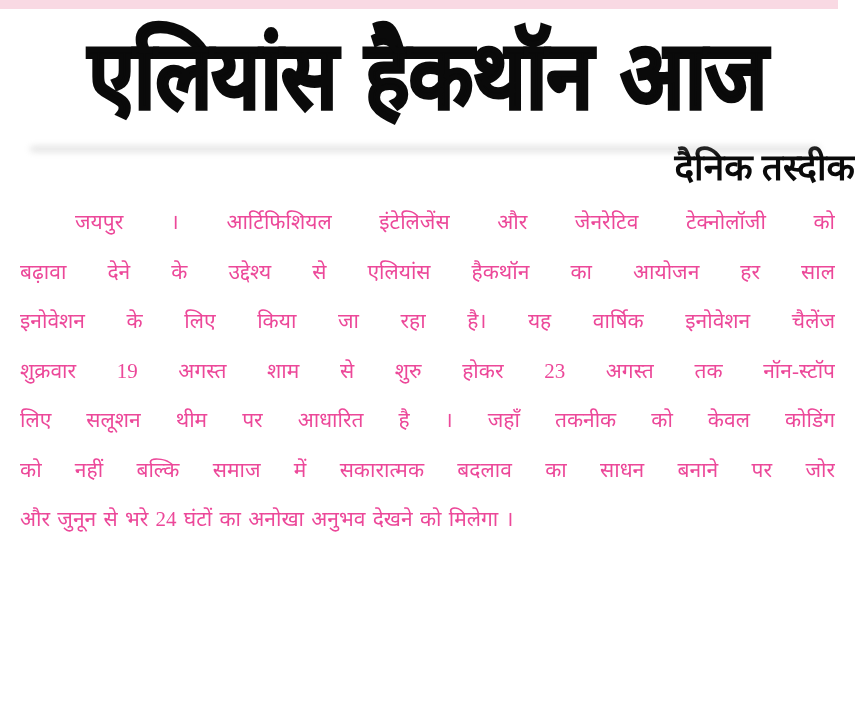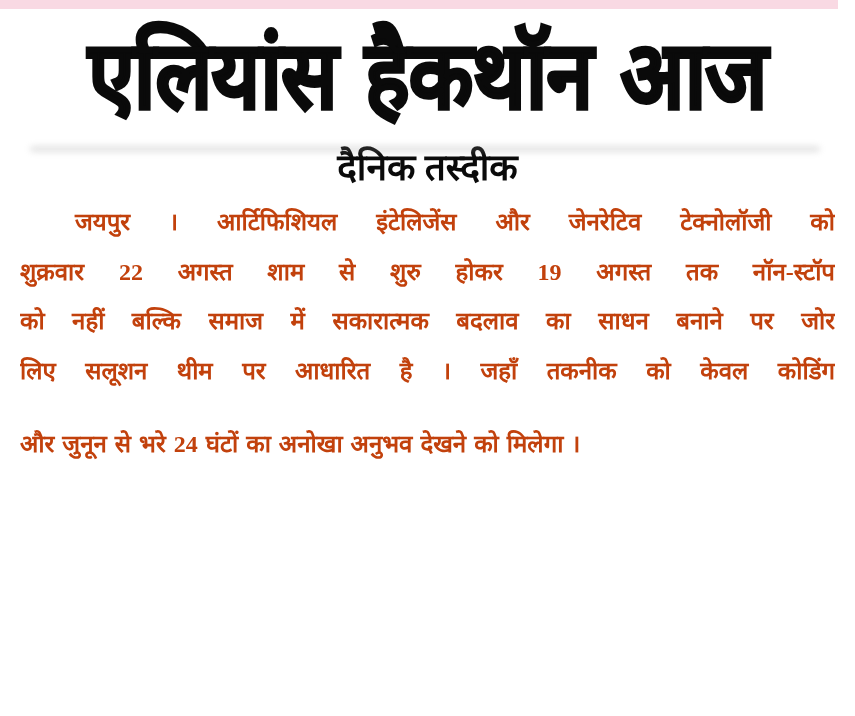--- a/index.html
+++ b/index.html
@@ -49,61 +49,61 @@
     border-radius: 3px;
   }
   .smudge-under-headline { top: 146px; }
   .smudge-bottom { top: 704px; opacity: 0.14; }
   .byline {
     margin: 6px 0 0 0;
     font-family: "Liberation Serif", serif;
     font-weight: bold;
     font-size: 37px;
     line-height: 48px;
-    text-align: center;
+    text-align: right;
     color: #0a0a0a;
   }
   .article-body {
     margin: 6px 20px 0 20px; 
   }
   .article-line {
-    font-size: 24px;
+    font-size: 21px;
     line-height: 49.5px;
     height: 49.5px;
     overflow: hidden;
     text-align: justify;
     text-align-last: justify;
     word-spacing: 2px;
-    color: #c2410c;
-    font-weight: bold;
+    color: #ec4899;
   }
   .article-line.first {
     text-indent: 55px;
   }
   .article-line.last {
     text-align-last: left;
-    margin-top: 24px;
   }
 </style>
 </head>
 <body>
 
 <div class="page">
 
   <div class="top-strip"></div>
 
   <h1 class="headline">एलियांस हैकथॉन आज</h1>
 
   <div class="scan-smudge smudge-under-headline"></div>
 
   <h2 class="byline">दैनिक तस्दीक</h2>
 
   <div class="article-body">
     <div class="article-line first">जयपुर । आर्टिफिशियल इंटेलिजेंस और जेनरेटिव टेक्नोलॉजी को</div>
-    <div class="article-line">शुक्रवार 22 अगस्त शाम से शुरु होकर 19 अगस्त तक नॉन-स्टॉप</div>
+    <div class="article-line">बढ़ावा देने के उद्देश्य से एलियांस हैकथॉन का आयोजन हर साल</div>
+    <div class="article-line">इनोवेशन के लिए किया जा रहा है। यह वार्षिक इनोवेशन चैलेंज</div>
+    <div class="article-line">शुक्रवार 19 अगस्त शाम से शुरु होकर 23 अगस्त तक नॉन-स्टॉप</div>
+    <div class="article-line">लिए सलूशन थीम पर आधारित है । जहाँ तकनीक को केवल कोडिंग</div>
     <div class="article-line">को नहीं बल्कि समाज में सकारात्मक बदलाव का साधन बनाने पर जोर</div>
-    <div class="article-line">लिए सलूशन थीम पर आधारित है । जहाँ तकनीक को केवल कोडिंग</div>
     <div class="article-line last">और जुनून से भरे 24 घंटों का अनोखा अनुभव देखने को मिलेगा ।</div>
   </div>
 
   <div class="scan-smudge smudge-bottom"></div>
 
 </div>
 
 </body></html>

